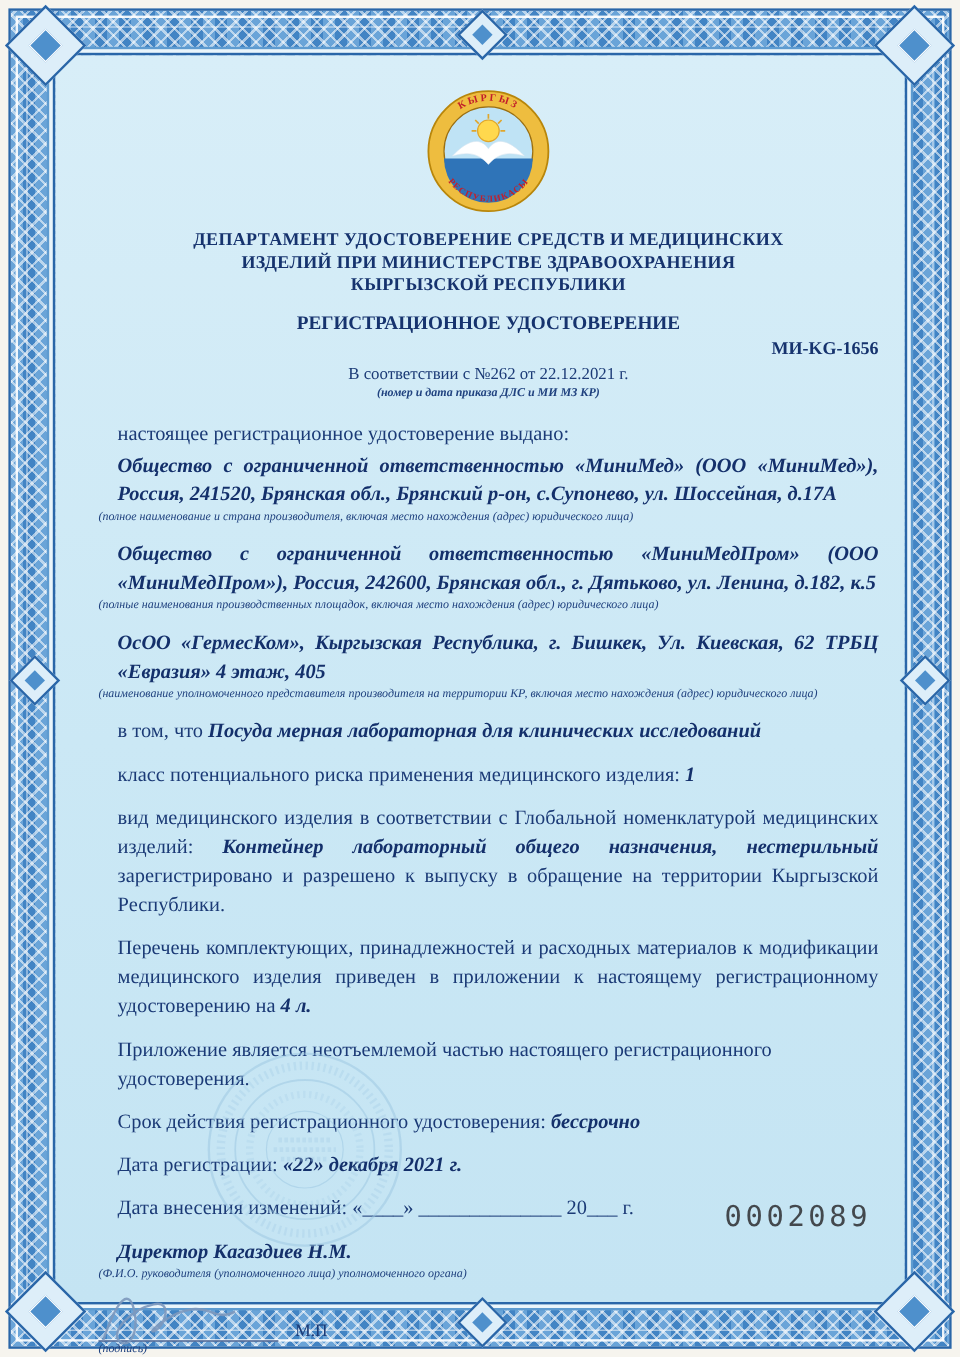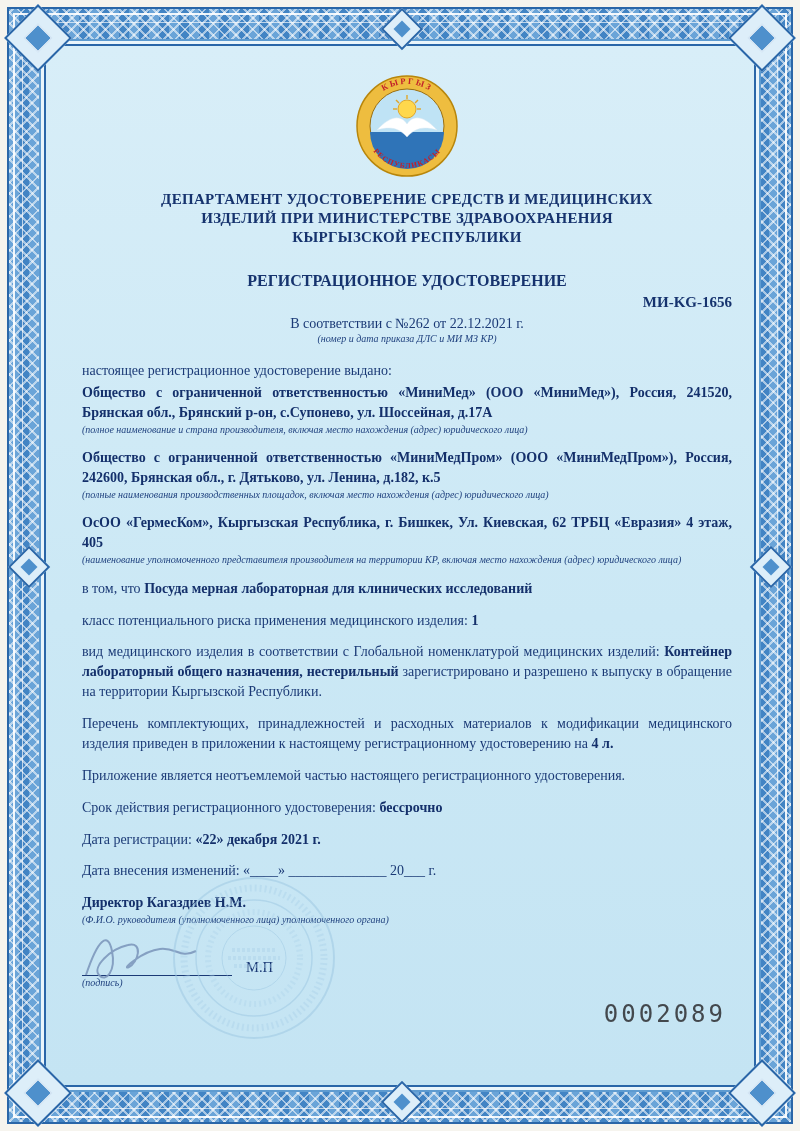--- a/index.html
+++ b/index.html
@@ -39,29 +39,29 @@
     background:linear-gradient(180deg,#d8eef8 0%,#cbe8f5 55%,#c4e4f3 100%);
     border:2px solid #2a66a8;
     box-shadow:0 0 0 3px #eaf5fb, 0 0 0 5px #5e9bd0;
     padding:28px 22px 0 36px;
     box-sizing:border-box;
     z-index:2;
   }
   .emblem-wrap{text-align:center;margin-bottom:8px;}
   .center{text-align:center;}
   .dept-line{font-weight:bold;font-size:15px;line-height:1.28;letter-spacing:.3px;text-align:center;color:#16336e;}
-  .doc-title{font-weight:bold;font-size:16px;margin-top:24px;text-align:center;color:#16336e;}
+  .doc-title{font-weight:bold;font-size:16px;margin-top:12px;text-align:center;color:#16336e;}
   .doc-num{font-weight:bold;font-size:15px;margin-top:4px;text-align:right;color:#16336e;}
   .order-line{font-size:14px;margin-top:5px;text-align:center;}
   .caption{font-size:10px;font-style:italic;line-height:1.25;color:#20427f;margin-top:1px;}
-  .caption.center{text-align:center;}
-  p.body{font-size:14px;line-height:1.42;margin:12px 0 0 0;}
+  .caption.center{text-align:center;font-weight:bold;}
+  p.body{font-size:17px;line-height:1.42;margin:12px 0 0 16px;}
   p.body.just{text-align:justify;}
   p.tight{margin-top:2px;}
-  b{color:#14306b;}
+  b{color:#14306b;font-style:italic;}
   .mt-lg{margin-top:20px;}
   .mt-xl{margin-top:24px;}
   .sig-block{position:relative;margin-top:14px;height:58px;}
   .sig-line{display:inline-block;width:150px;border-bottom:1.3px solid #1b3a76;height:34px;vertical-align:bottom;}
   .sig-mp{font-size:14.5px;margin-left:14px;}
   .sig-scribble{position:absolute;left:-6px;top:-20px;}
   .stamp{position:absolute;left:118px;top:822px;opacity:.5;z-index:1;}
   .serial{
     position:absolute;right:28px;bottom:57px;
     font-family:"DejaVu Sans Mono",monospace;

